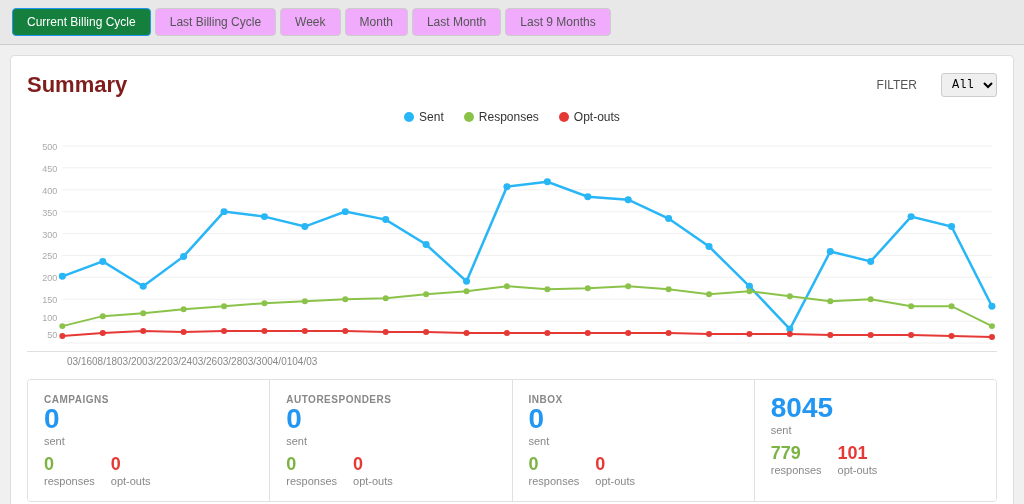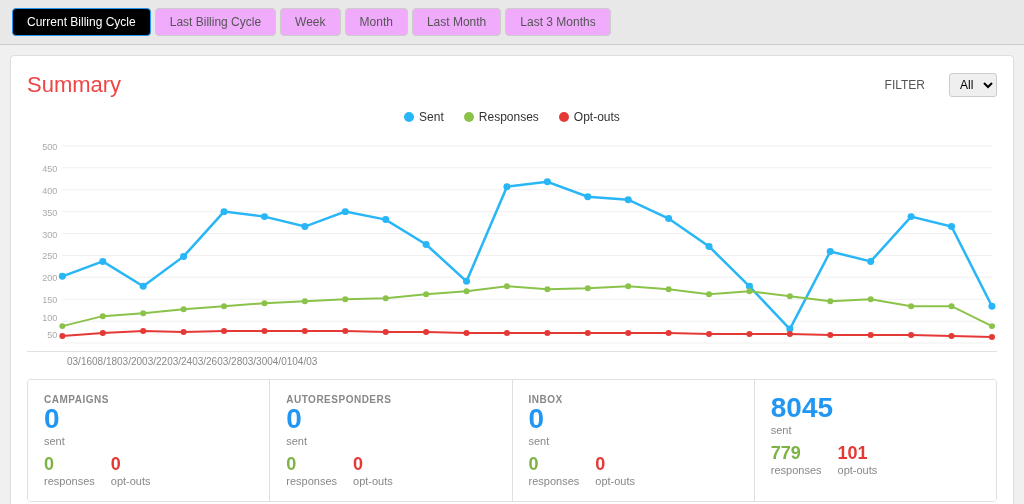--- a/index.html
+++ b/index.html
@@ -18,21 +18,21 @@
       padding: 6px 14px;
       border: 1px solid #ccc;
       background: #f0abfc;
       border-radius: 4px;
       cursor: pointer;
       font-size: 12px;
       color: #555;
     }
 
     .tab-btn.active {
-      background: #000000;
+      background: #15803d;
       color: #fff;
       border-color: #2196f3;
     }
 
     .main-panel {
       margin: 10px;
       background: #fff;
       border: 1px solid #ddd;
       border-radius: 4px;
       padding: 16px;
@@ -40,38 +40,39 @@
 
     .summary-header {
       display: flex;
       justify-content: space-between;
       align-items: center;
       margin-bottom: 12px;
     }
 
     .summary-title {
       font-size: 22px;
-      font-weight: normal;
-      color: #ef4444;
+      font-weight: bold;
+      color: #7f1d1d;
     }
 
     .filter-area {
       display: flex;
       align-items: center;
       gap: 24px;
       font-size: 12px;
       color: #555;
     }
 
     .filter-select {
       padding: 3px 6px;
       border: 1px solid #ccc;
       border-radius: 3px;
       font-size: 12px;
       cursor: pointer;
+      font-family: Liberation Mono, monospace;
     }
 
     .legend {
       display: flex;
       justify-content: center;
       gap: 20px;
       margin-bottom: 8px;
       font-size: 12px;
     }
 
@@ -186,21 +187,21 @@
   </style>
 </head>
 <body>
 
 <div class="top-bar">
   <button class="tab-btn active">Current Billing Cycle</button>
   <button class="tab-btn">Last Billing Cycle</button>
   <button class="tab-btn">Week</button>
   <button class="tab-btn">Month</button>
   <button class="tab-btn">Last Month</button>
-  <button class="tab-btn">Last 3 Months</button>
+  <button class="tab-btn">Last 9 Months</button>
 </div>
 
 <div class="main-panel">
   <div class="summary-header">
     <span class="summary-title">Summary</span>
     <div class="filter-area">
       <span>FILTER</span>
       <select class="filter-select">
         <option>All</option>
       </select>

